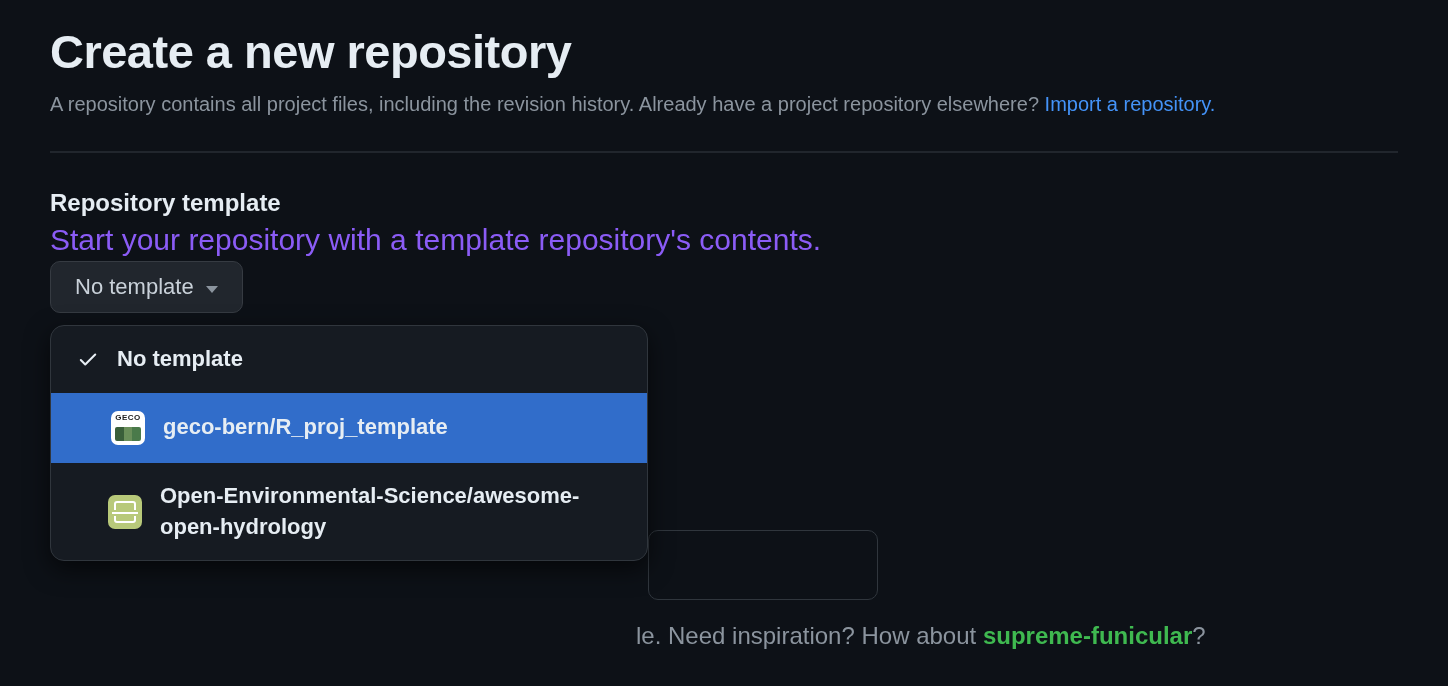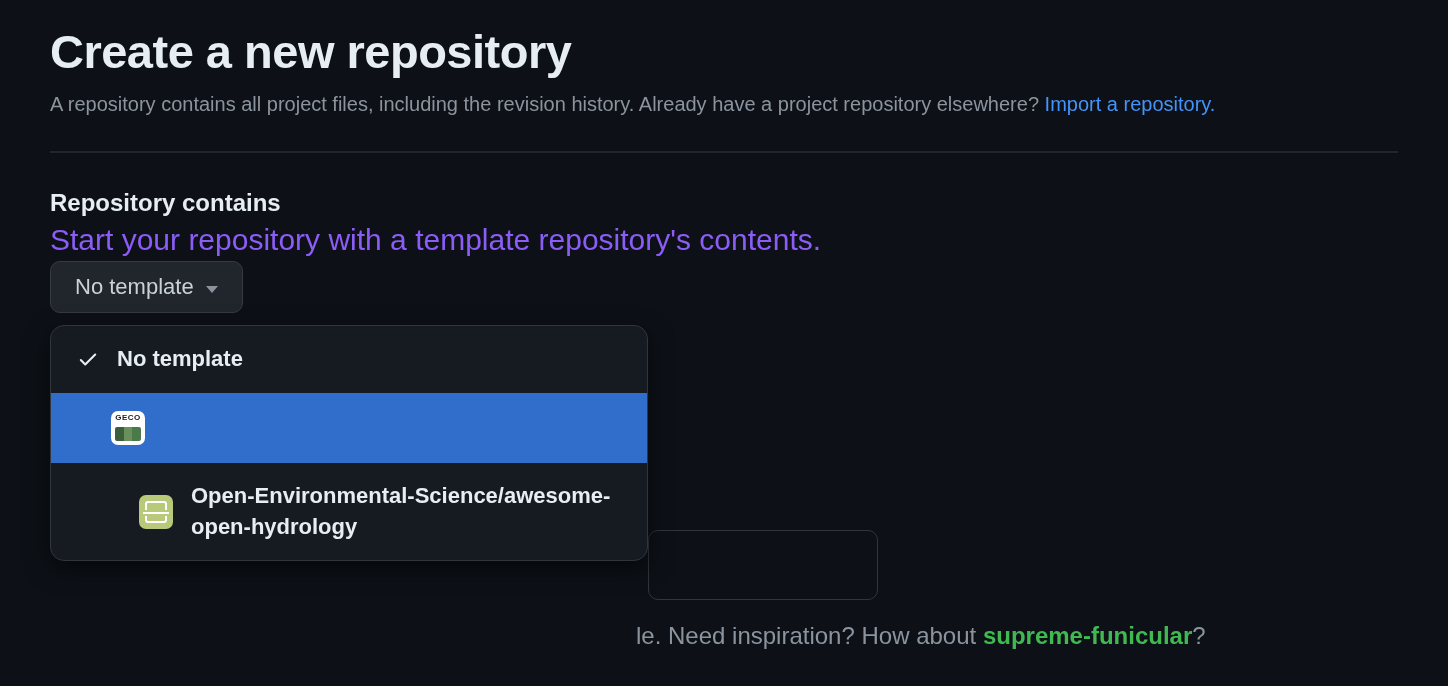--- a/index.html
+++ b/index.html
@@ -185,41 +185,42 @@
 
 <h1 class="page-title">Create a new repository</h1>
 
 <p class="page-subtitle">
   <span>A repository contains all project files, including the revision history. Already have a project repository elsewhere? </span>
   <span class="link">Import a repository.</span>
 </p>
 
 <hr class="divider">
 
-<div class="section-label">Repository contains</div>
+<div class="section-label">Repository template</div>
 <div class="section-desc">Start your repository with a template repository's contents.</div>
 
 <button class="template-btn">
   <span>No template</span>
   <span class="caret"></span>
 </button>
 
 <div class="dropdown">
   <div class="dropdown-item no-template">
     <span class="check">
       <svg viewBox="0 0 16 16" width="22" height="22" fill="#e6edf3">
           <path d="M13.78 4.22a.75.75 0 0 1 0 1.06l-7.25 7.25a.75.75 0 0 1-1.06 0L2.22 9.28a.751.751 0 0 1 1.06-1.06L6 10.94l6.72-6.72a.75.75 0 0 1 1.06 0Z"></path>
         </svg>
     </span>
     <span class="item-label">No template</span>
   </div>
   <div class="dropdown-item highlighted" style="padding-left:60px;">
     <span class="avatar geco"></span>
+    <span class="item-label">geco-bern/R_proj_template</span>
   </div>
-  <div class="dropdown-item" style="padding-left:88px;">
+  <div class="dropdown-item" style="padding-left:57px;">
     <span class="avatar oes"></span>
     <span class="item-label">Open-Environmental-Science/awesome-open-hydrology</span>
   </div>
 </div>
 
 <div class="input-shadow"></div>
 
 <div class="hint-row" style="left:636px;">
   <span>le. Need inspiration? How about </span>
   <span class="suggestion">supreme-funicular</span><span>?</span>

